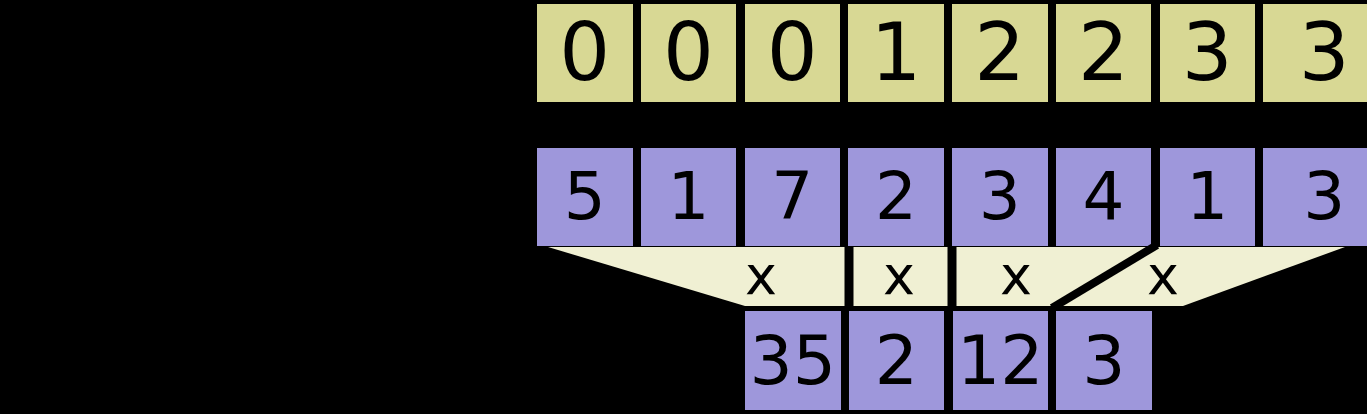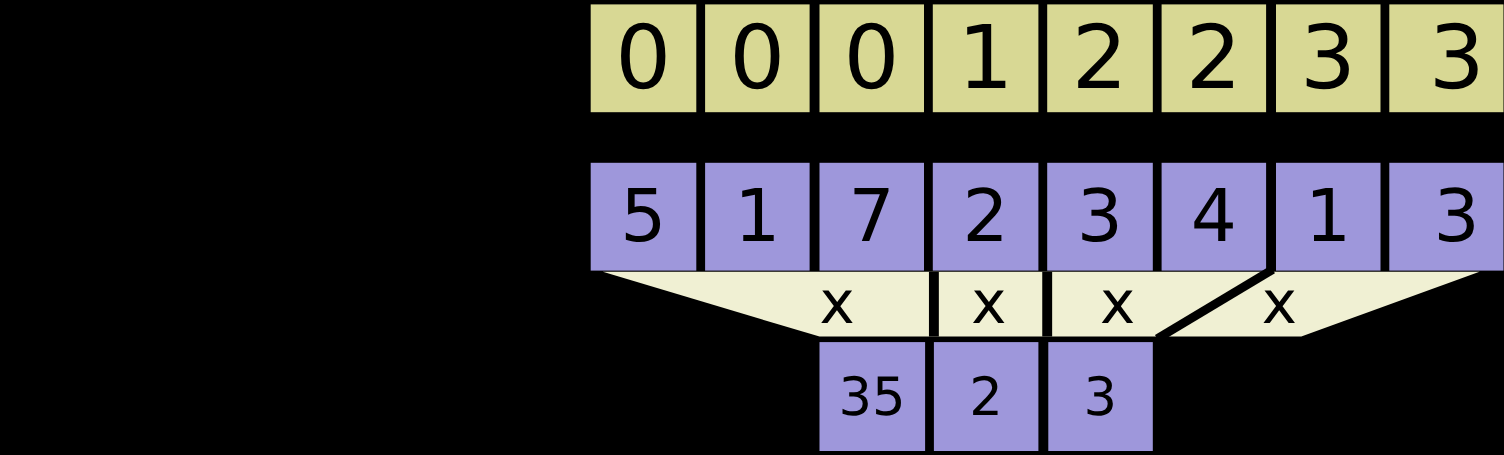--- a/index.html
+++ b/index.html
@@ -41,21 +41,21 @@
     font-size: 66px;
   }
   
   .seg-row .cell:last-child,
   .val-row .cell:last-child { width: 122px; }
 
   .res-row { left: 745px; top: 311px; }
   .res-row .cell {
     height: 99px;
     background: var(--result_fill, #9e97db);
-    font-size: 48px;
+    font-size: 68px;
   }
   .funnel-svg {
     position: absolute;
     left: 0;
     top: 0;
     width: 1367px;
     height: 414px;
     pointer-events: none;
   }
   .funnel-shape { fill: var(--funnel_fill, #f0f0d3); }
@@ -101,16 +101,17 @@
     <line class="funnel-line" x1="1157" y1="245" x2="1052" y2="308" stroke-width="8"></line>
     <text class="op-text" x="761" y="294">x</text>
     <text class="op-text" x="899" y="294">x</text>
     <text class="op-text" x="1016" y="294">x</text>
     <text class="op-text" x="1163" y="294">x</text>
   </svg>
 
   <div class="row res-row">
     <div class="cell">35</div>
     <div class="cell">2</div>
+    <div class="cell">12</div>
     <div class="cell">3</div>
   </div>
 
 </div>
 
 </body></html>

